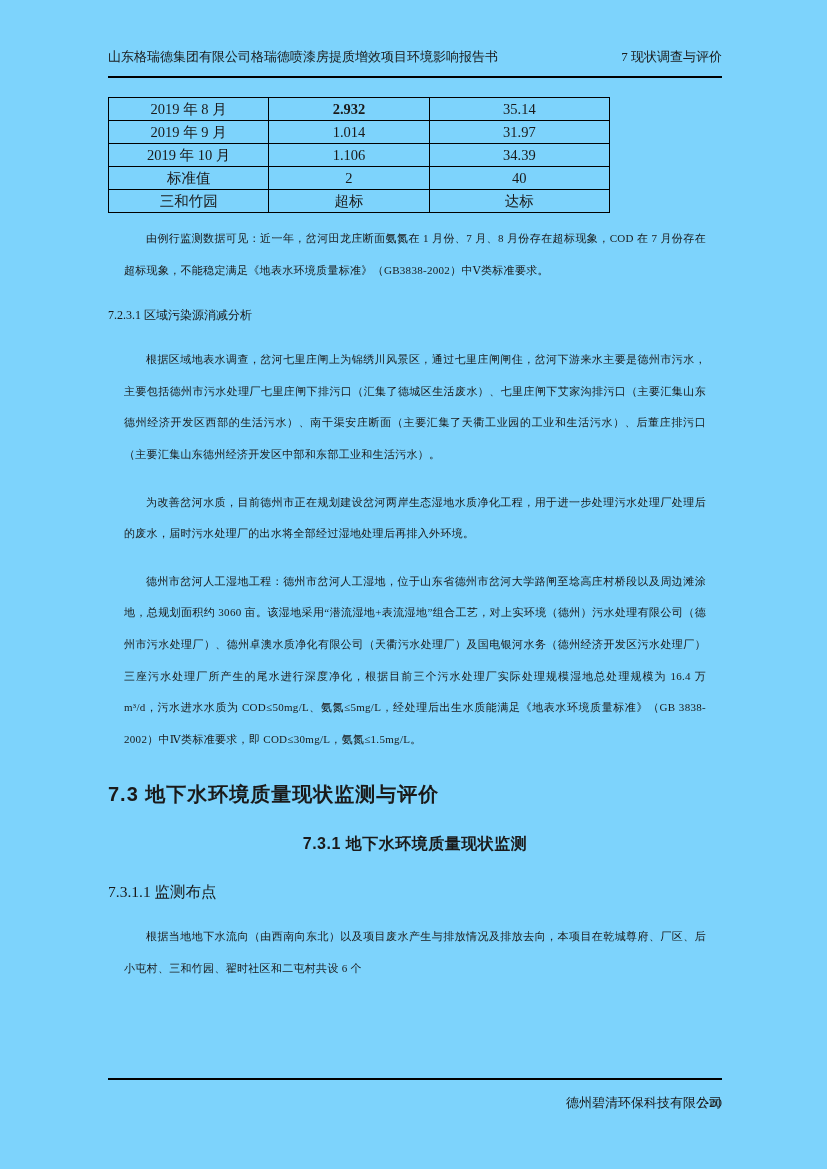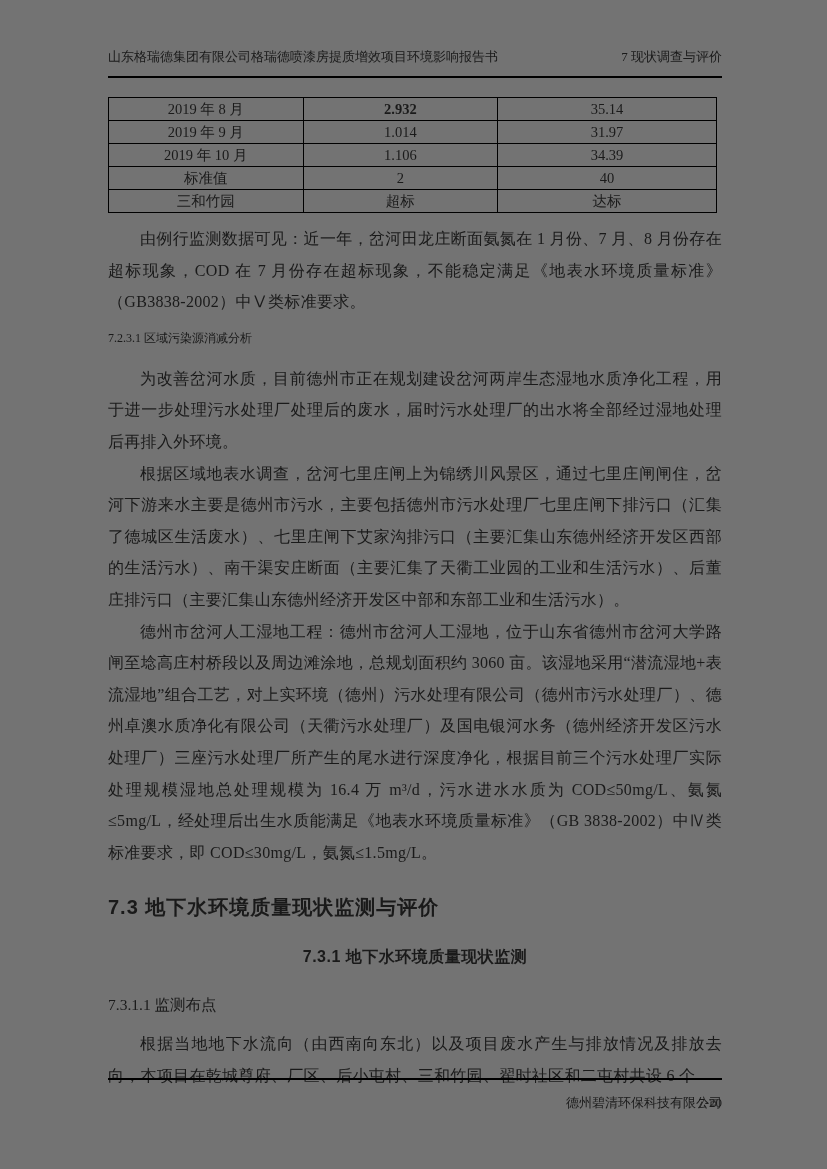--- a/index.html
+++ b/index.html
@@ -1,61 +1,60 @@
 <!DOCTYPE html>
 <html lang="zh"><head>
 <meta charset="utf-8">
 <style>
   html,body{margin:0;padding:0;background:#e8e8e8;}
   .page{
     position:relative;
     width:827px;height:1169px;
-    background:#737373;
+    background:#7dd3fc;
     margin:0 auto;
     box-sizing:border-box;
     padding:48px 105px 0 108px;
     font-family:"Liberation Serif","DejaVu Serif",serif;
     color:#1a1a1a;
     overflow:hidden;
   }
   
   .header{
     display:flex;justify-content:space-between;align-items:flex-end;
     font-size:13px;line-height:17px;
     padding-bottom:11px;
     border-bottom:2px solid #000;
   }
   
   table.datatable{
-    width:609px;
+    width:502px;
     margin-top:19px;
     border-collapse:collapse;
     table-layout:fixed;
   }
   table.datatable td{
     border:1px solid #000;
     text-align:center;
     vertical-align:middle;
     height:22px;
     font-size:14.5px;
     padding:0 4px;
   }
   table.datatable col.c1{width:32%;}
   table.datatable col.c2{width:32%;}
   table.datatable col.c3{width:36%;}
   td.bold{font-weight:bold;}
   
   .body-text p{
-    margin:0;
-    font-size:16px;
+    margin:16px;
+    font-size:11px;
     line-height:31.6px;
     text-align:justify;
     text-indent:2em;
     letter-spacing:0.3px;
-    font-family:Liberation Serif, serif;
   }
   .body-text p.first{margin-top:10px;}
   h3.sub{
     font-size:12px;
     font-weight:normal;
     margin:7px 0 12px 0;
     line-height:26px;
   }
   h1.sec{
     font-family:Liberation Sans, sans-serif;
@@ -141,23 +140,23 @@
         <td>达标</td>
       </tr>
     </tbody>
   </table>
 
   <div class="body-text">
     <p class="first">由例行监测数据可见：近一年，岔河田龙庄断面氨氮在 1 月份、7 月、8 月份存在超标现象，COD 在 7 月份存在超标现象，不能稳定满足《地表水环境质量标准》（GB3838-2002）中Ⅴ类标准要求。</p>
 
     <h3 class="sub">7.2.3.1 区域污染源消减分析</h3>
 
+    <p>根据区域地表水调查，岔河七里庄闸上为锦绣川风景区，通过七里庄闸闸住，岔河下游来水主要是德州市污水，主要包括德州市污水处理厂七里庄闸下排污口（汇集了德城区生活废水）、七里庄闸下艾家沟排污口（主要汇集山东德州经济开发区西部的生活污水）、南干渠安庄断面（主要汇集了天衢工业园的工业和生活污水）、后董庄排污口（主要汇集山东德州经济开发区中部和东部工业和生活污水）。</p>
+
     <p>为改善岔河水质，目前德州市正在规划建设岔河两岸生态湿地水质净化工程，用于进一步处理污水处理厂处理后的废水，届时污水处理厂的出水将全部经过湿地处理后再排入外环境。</p>
-
-    <p>根据区域地表水调查，岔河七里庄闸上为锦绣川风景区，通过七里庄闸闸住，岔河下游来水主要是德州市污水，主要包括德州市污水处理厂七里庄闸下排污口（汇集了德城区生活废水）、七里庄闸下艾家沟排污口（主要汇集山东德州经济开发区西部的生活污水）、南干渠安庄断面（主要汇集了天衢工业园的工业和生活污水）、后董庄排污口（主要汇集山东德州经济开发区中部和东部工业和生活污水）。</p>
 
     <p>德州市岔河人工湿地工程：德州市岔河人工湿地，位于山东省德州市岔河大学路闸至埝高庄村桥段以及周边滩涂地，总规划面积约 3060 亩。该湿地采用“潜流湿地+表流湿地”组合工艺，对上实环境（德州）污水处理有限公司（德州市污水处理厂）、德州卓澳水质净化有限公司（天衢污水处理厂）及国电银河水务（德州经济开发区污水处理厂）三座污水处理厂所产生的尾水进行深度净化，根据目前三个污水处理厂实际处理规模湿地总处理规模为 16.4 万 m³/d，污水进水水质为 COD≤50mg/L、氨氮≤5mg/L，经处理后出生水质能满足《地表水环境质量标准》（GB 3838-2002）中Ⅳ类标准要求，即 COD≤30mg/L，氨氮≤1.5mg/L。</p>
 
     <h1 class="sec">7.3 地下水环境质量现状监测与评价</h1>
 
     <h2 class="subsec">7.3.1 地下水环境质量现状监测</h2>
 
     <h3 class="subsub">7.3.1.1 监测布点</h3>
 
     <p>根据当地地下水流向（由西南向东北）以及项目废水产生与排放情况及排放去向，本项目在乾城尊府、厂区、后小屯村、三和竹园、翟时社区和二屯村共设 6 个</p>

